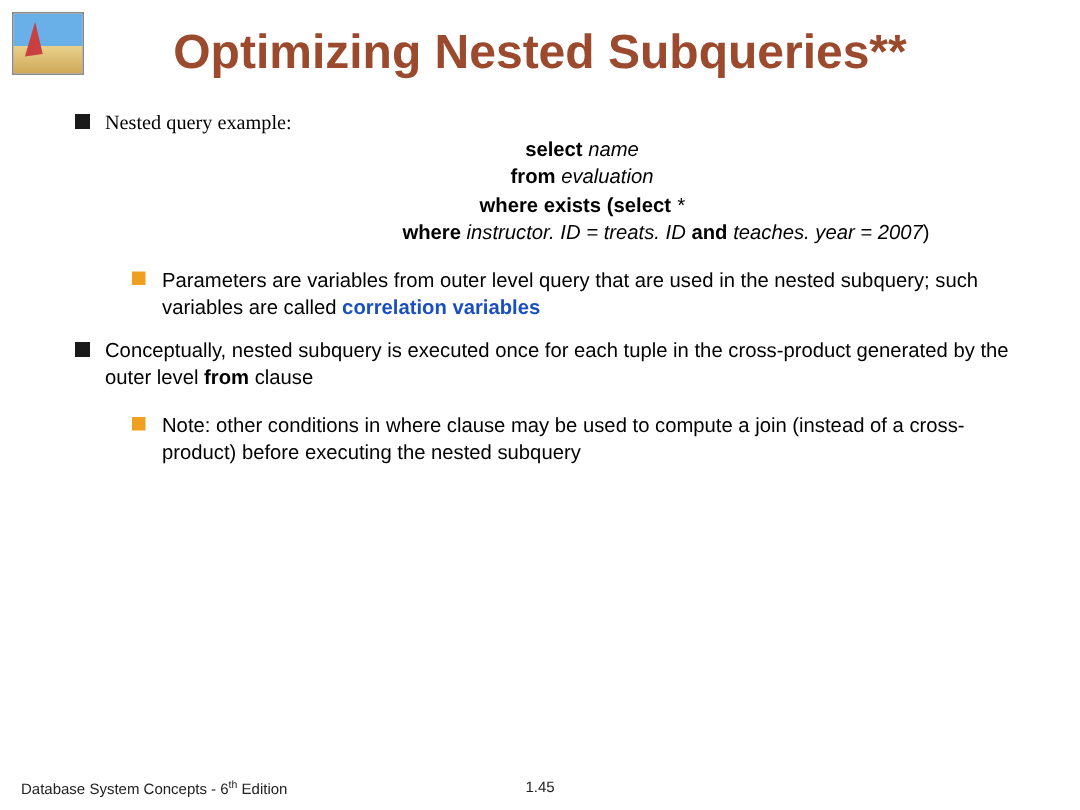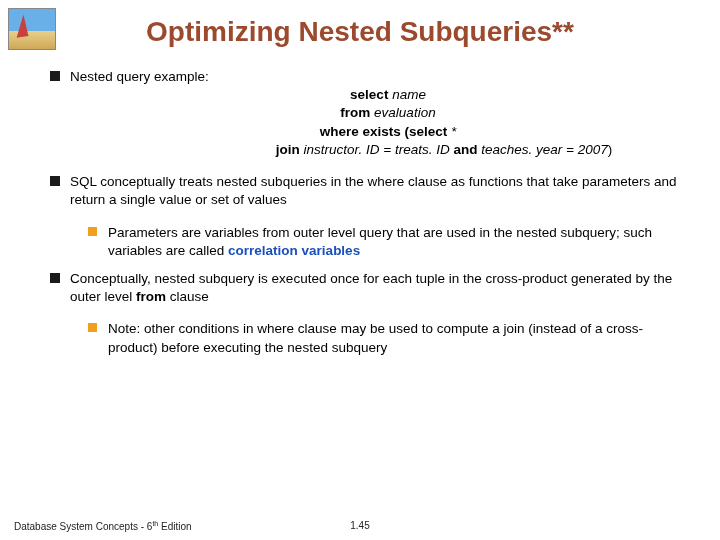--- a/index.html
+++ b/index.html
@@ -25,21 +25,21 @@
     position: absolute;
     left: 6px; top: 6px;
     width: 0; height: 0;
     border-left: 10px solid transparent;
     border-right: 2px solid transparent;
     border-bottom: 22px solid #c94040;
     transform: rotate(-8deg);
   }
   .title {
     text-align: center;
-    font-size: 28px;
+    font-size: 32px;
     font-weight: bold;
     color: #9b4a2e;
     padding-top: 16px;
     padding-bottom: 20px;
   }
   .content {
     padding: 0 34px 0 50px;
     font-size: 13.5px;
     line-height: 1.35;
     color: #000;
@@ -49,21 +49,21 @@
     padding-left: 20px;
     margin-bottom: 14px;
   }
   .b1::before {
     content: "";
     position: absolute;
     left: 0; top: 3px;
     width: 10px; height: 10px;
     background: #1a1a1a;
   }
-  .b1-text { display: block; }
+  .b1-text { display: block; font-family: Liberation Serif, serif; }
   .query-block {
     padding-left: 20px;
     font-size: 13.5px;
     text-align: center;
   }
   .query-line { display: block; }
   .indent2 { padding-left: 112px; }
   .b2 {
     position: relative;
     padding-left: 20px;
@@ -109,28 +109,25 @@
       <span class="query-line">
         <span class="bold">select </span><span class="ital">name</span>
       </span>
       <span class="query-line">
         <span class="bold">from </span><span class="ital">evaluation</span>
       </span>
       <span class="query-line">
         <span class="bold">where exists (select </span><span class="ital">*</span>
       </span>
       <span class="query-line indent2">
-        <span class="bold">join </span><span class="ital">instructor. ID = treats. ID </span><span class="bold">and </span><span class="ital">teaches. year = 2007</span><span>)</span>
+        <span class="bold">where </span><span class="ital">instructor. ID = treats. ID </span><span class="bold">and </span><span class="ital">teaches. year = 2007</span><span>)</span>
       </span>
     </div>
   </div>
 
-  <div class="b1">
-    <span class="b1-text">SQL conceptually treats nested subqueries in the where clause as functions that take parameters and return a single value or set of values</span>
-  </div>
 
   <div class="b2">
     <span>Parameters are variables from outer level query that are used in the nested subquery; such variables are called </span><span class="hl">correlation variables</span>
   </div>
 
   <div class="b1">
     <span>
       <span>Conceptually, nested subquery is executed once for each tuple in the cross-product generated by the outer level </span><span class="bold">from</span><span> clause</span>
     </span>
   </div>

